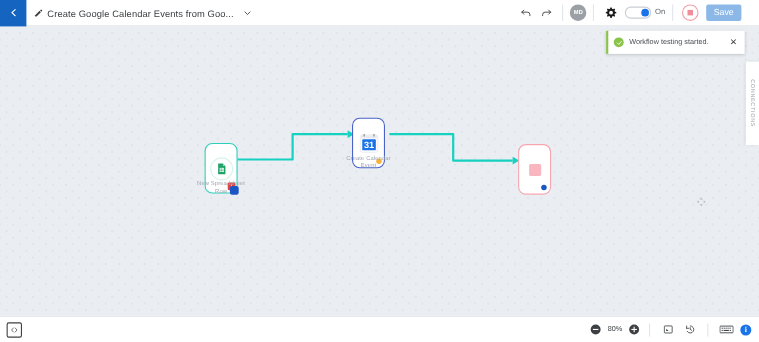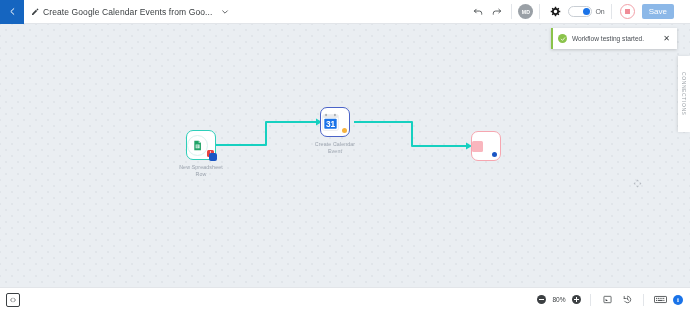--- a/index.html
+++ b/index.html
@@ -134,25 +134,25 @@
     overflow: hidden;
   }
   .canvas-svg {
     position: absolute; top: 0; left: 0;
     width: 690px; height: 263px;
   }
 
   
   .node {
     position: absolute;
-    width: 30px; height: 30px;
+    width: 30px; height: 46px;
     border-radius: 7px;
     background: #ffffff;
     box-sizing: border-box;
-    display: flex; align-items: center; justify-content: flex-start;
+    display: flex; align-items: center; justify-content: center;
     cursor: pointer;
     z-index: 10;
   }
   .node.trigger { border: 1.3px solid #2ecfba; }
   .node.action  { border: 1.3px solid #4a63c8; }
   .node.end     { border: 1.3px solid #f6a6b0; }
 
   .node-label {
     position: absolute;
     top: 33px; left: 50%;

